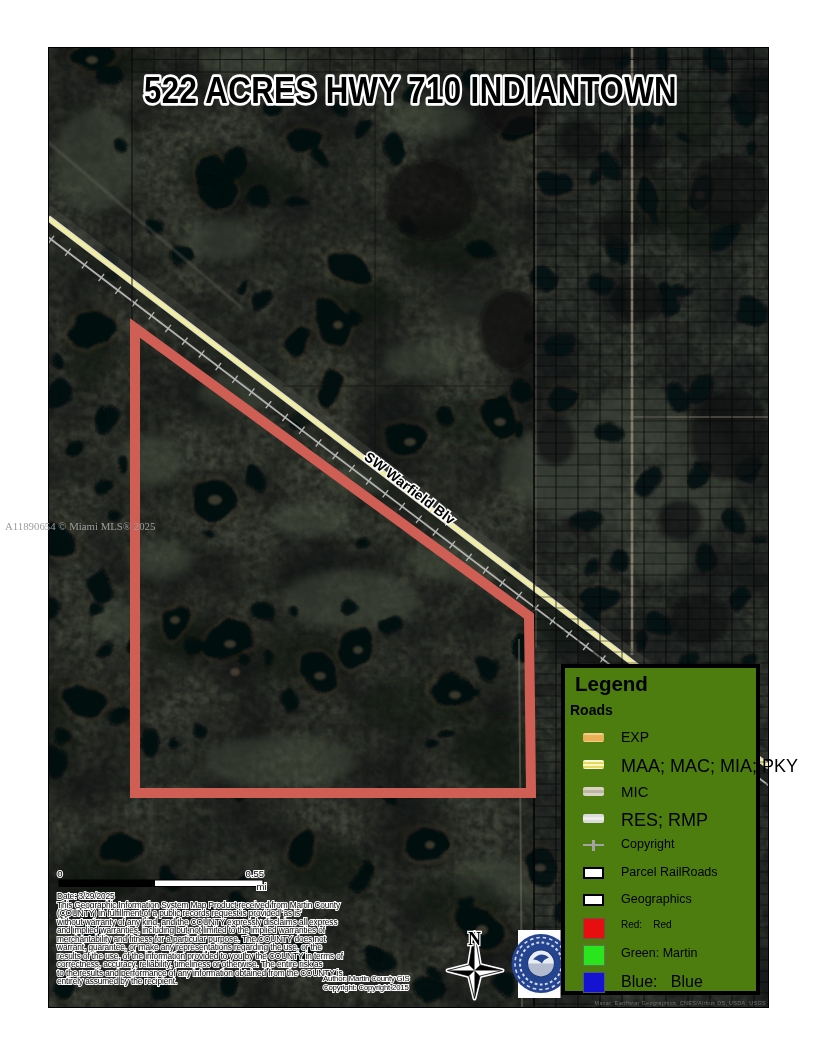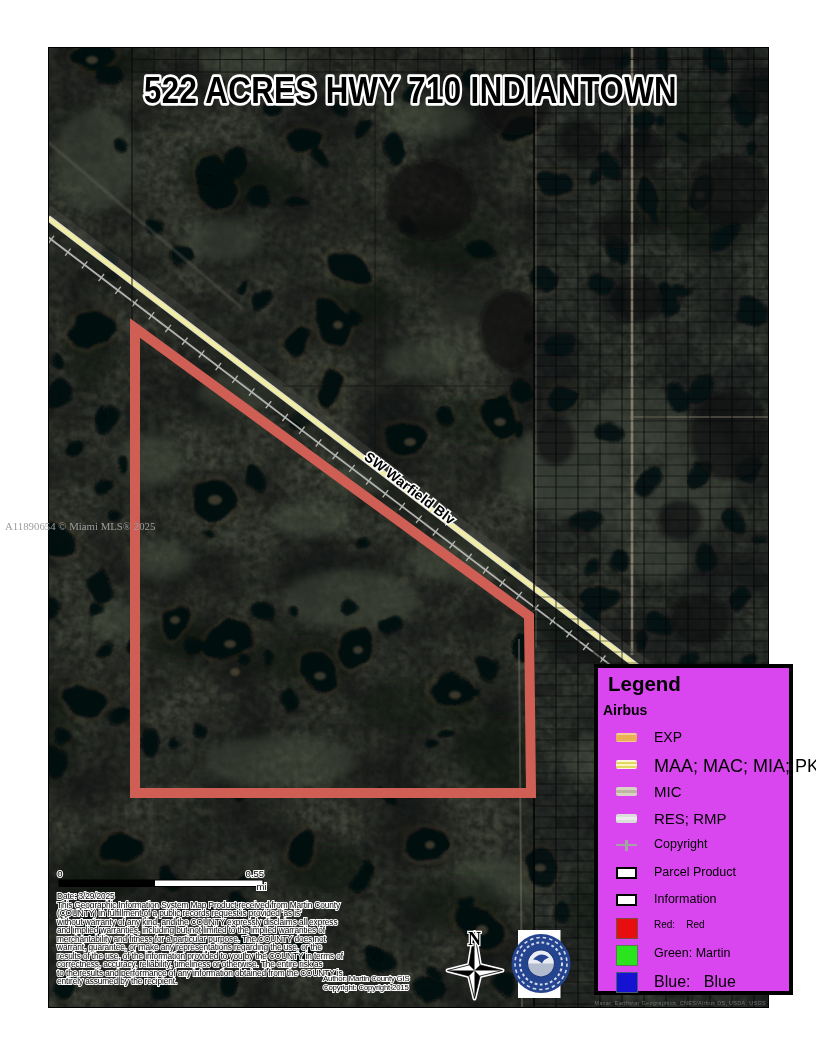--- a/index.html
+++ b/index.html
@@ -495,60 +495,60 @@
 <circle cx="493" cy="916.5" r="13.5" fill="none" stroke="#1c3a7d" stroke-width="1.2"></circle>
 <path d="M485 912.5q8 -9 16 -2q-6 2 -7 6q-4 -4 -9 -4z" fill="#24448f"></path>
 
 <text x="718" y="958" text-anchor="end" font-family="Liberation Sans, sans-serif" font-size="5.5" fill="#b5b5b5" letter-spacing="0.3" opacity="0.55">Maxar, Earthstar Geographics, CNES/Airbus DS, USDA, USGS</text>
 </g>
 
 <rect x="0.5" y="0.5" width="720" height="960" fill="none" stroke="#000" stroke-width="1"></rect>
 </svg>
 </div>
 
-<div style="position:absolute;left:594px;top:664px;width:191px;height:323px;background:#d946ef;border:4px solid #000;font-family:'Liberation Sans',sans-serif">
+<div style="position:absolute;left:561px;top:664px;width:191px;height:323px;background:#4d7c0f;border:4px solid #000;font-family:'Liberation Sans',sans-serif">
 
 <div style="position:absolute;left:10px;top:4px;font-size:20.5px;font-weight:bold;color:#000">Legend</div>
 
-<div style="position:absolute;left:5px;top:34px;font-size:14px;font-weight:bold;color:#000">Airbus</div>
+<div style="position:absolute;left:5px;top:34px;font-size:14px;font-weight:bold;color:#000">Roads</div>
 
 <div style="position:absolute;left:0;top:69px;width:100%;height:0">
 <div style="position:absolute;left:18px;top:-4.5px;width:21px;height:9px;border-radius:2px;background:linear-gradient(180deg,#f2cf90 0 1.5px,#e9b055 1.5px 7.5px,#f2cf90 7.5px 9px)"></div>
 <div style="position:absolute;left:56px;top:-8px;font-size:14px;color:#000;white-space:pre">EXP</div>
 </div>
 
 <div style="position:absolute;left:0;top:96px;width:100%;height:0">
 <div style="position:absolute;left:18px;top:-4.5px;width:21px;height:9px;border-radius:2px;background:linear-gradient(180deg,#faf7d8 0 1.5px,#e3d95f 1.5px 3.5px,#faf6c4 3.5px 5.5px,#e3d95f 5.5px 7.5px,#faf7d8 7.5px 9px)"></div>
 <div style="position:absolute;left:56px;top:-8px;font-size:18px;color:#000;white-space:pre">MAA; MAC; MIA; PKY</div>
 </div>
 
 <div style="position:absolute;left:0;top:123px;width:100%;height:0">
 <div style="position:absolute;left:18px;top:-4.5px;width:21px;height:9px;border-radius:2px;background:linear-gradient(180deg,#d9d3c3 0 3px,#beb6a2 3px 6px,#d9d3c3 6px 9px)"></div>
 <div style="position:absolute;left:56px;top:-8px;font-size:15px;color:#000;white-space:pre">MIC</div>
 </div>
 
 <div style="position:absolute;left:0;top:150px;width:100%;height:0">
 <div style="position:absolute;left:18px;top:-4.5px;width:21px;height:9px;border-radius:2px;background:linear-gradient(180deg,#dcdcdc 0 3px,#ececec 3px 6px,#dcdcdc 6px 9px)"></div>
-<div style="position:absolute;left:56px;top:-8px;font-size:15px;color:#000;white-space:pre">RES; RMP</div>
+<div style="position:absolute;left:56px;top:-8px;font-size:18px;color:#000;white-space:pre">RES; RMP</div>
 </div>
 
 <div style="position:absolute;left:0;top:177px;width:100%;height:0">
 <div style="position:absolute;left:18px;top:-1.2px;width:21px;height:2.4px;background:#a3a3a3"></div>
         <div style="position:absolute;left:27px;top:-5.5px;width:2.6px;height:11px;background:#a3a3a3"></div>
 <div style="position:absolute;left:56px;top:-8px;font-size:12.5px;color:#000;white-space:pre">Copyright</div>
 </div>
 
 <div style="position:absolute;left:0;top:205px;width:100%;height:0">
 <div style="position:absolute;left:18px;top:-6px;width:21px;height:12px;background:#fff;border:2.6px solid #000;box-sizing:border-box"></div>
-<div style="position:absolute;left:56px;top:-8px;font-size:12.5px;color:#000;white-space:pre">Parcel Product</div>
+<div style="position:absolute;left:56px;top:-8px;font-size:12.5px;color:#000;white-space:pre">Parcel RailRoads</div>
 </div>
 
 <div style="position:absolute;left:0;top:232px;width:100%;height:0">
 <div style="position:absolute;left:18px;top:-6px;width:21px;height:12px;background:#fff;border:2.6px solid #000;box-sizing:border-box"></div>
-<div style="position:absolute;left:56px;top:-8px;font-size:12.5px;color:#000;white-space:pre">Information</div>
+<div style="position:absolute;left:56px;top:-8px;font-size:12.5px;color:#000;white-space:pre">Geographics</div>
 </div>
 
 <div style="position:absolute;left:0;top:259px;width:100%;height:0">
 <div style="position:absolute;left:18px;top:-9.5px;width:20px;height:19px;background:#e60e0e;border:1px solid #7a4a44"></div>
 <div style="position:absolute;left:56px;top:-8px;font-size:10px;color:#000;white-space:pre">Red:    Red</div>
 </div>
 
 <div style="position:absolute;left:0;top:286px;width:100%;height:0">
 <div style="position:absolute;left:18px;top:-9.5px;width:20px;height:19px;background:#2ae51e;border:1px solid #5a7a50"></div>
 <div style="position:absolute;left:56px;top:-8px;font-size:12.5px;color:#000;white-space:pre">Green: Martin</div>

